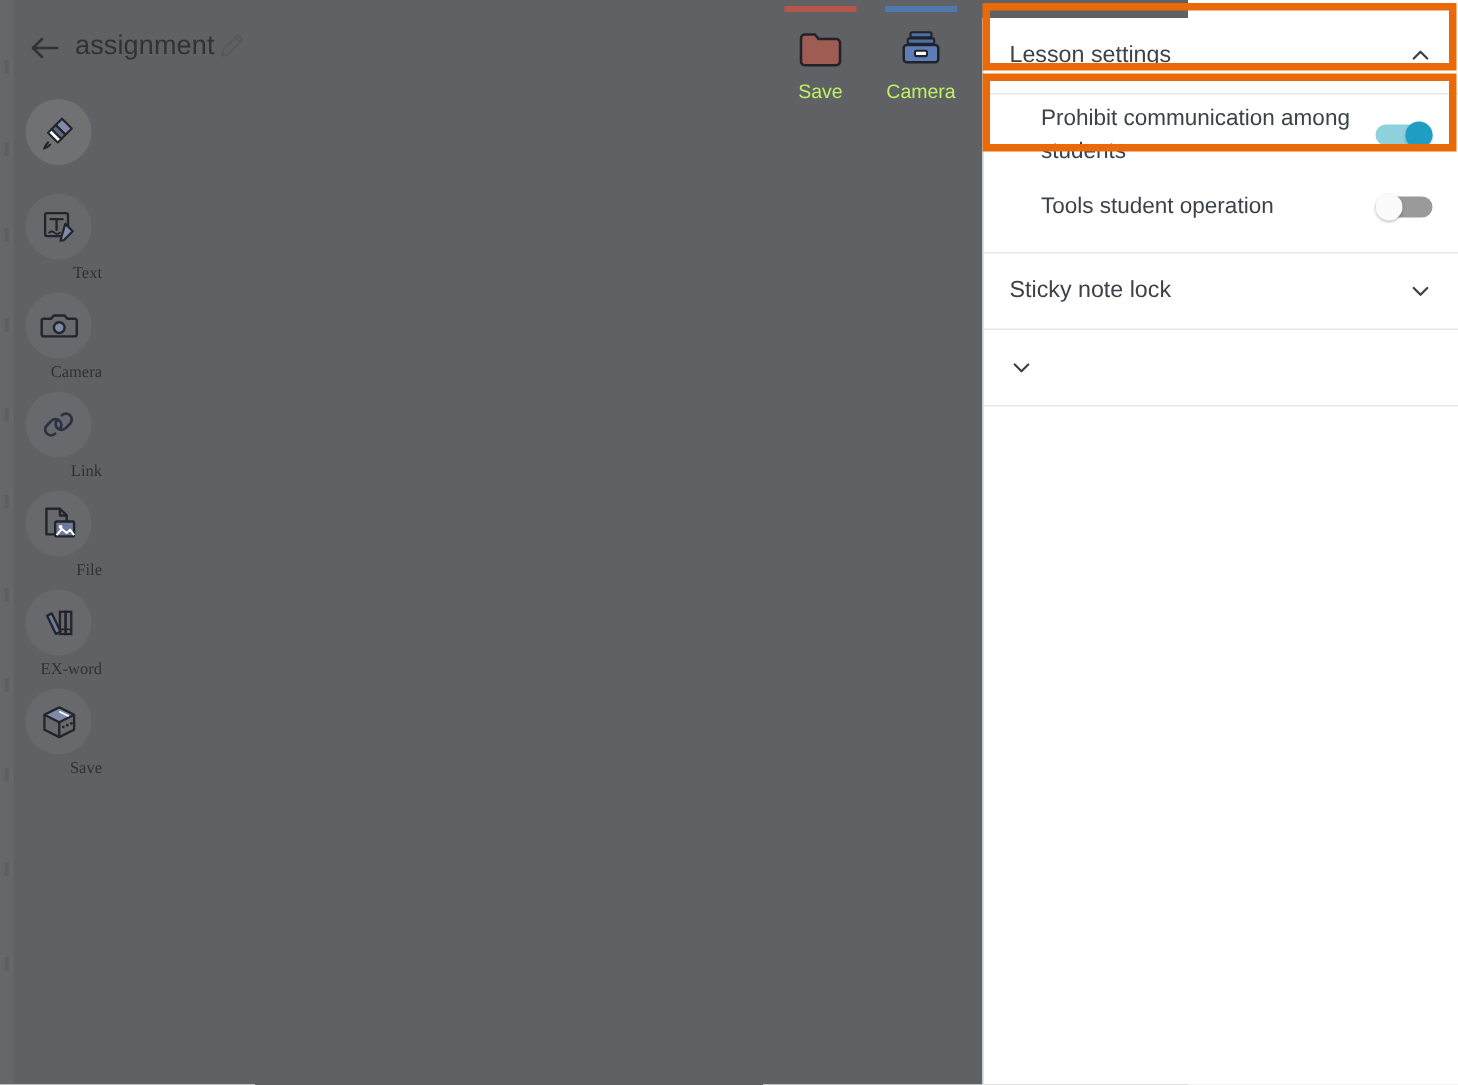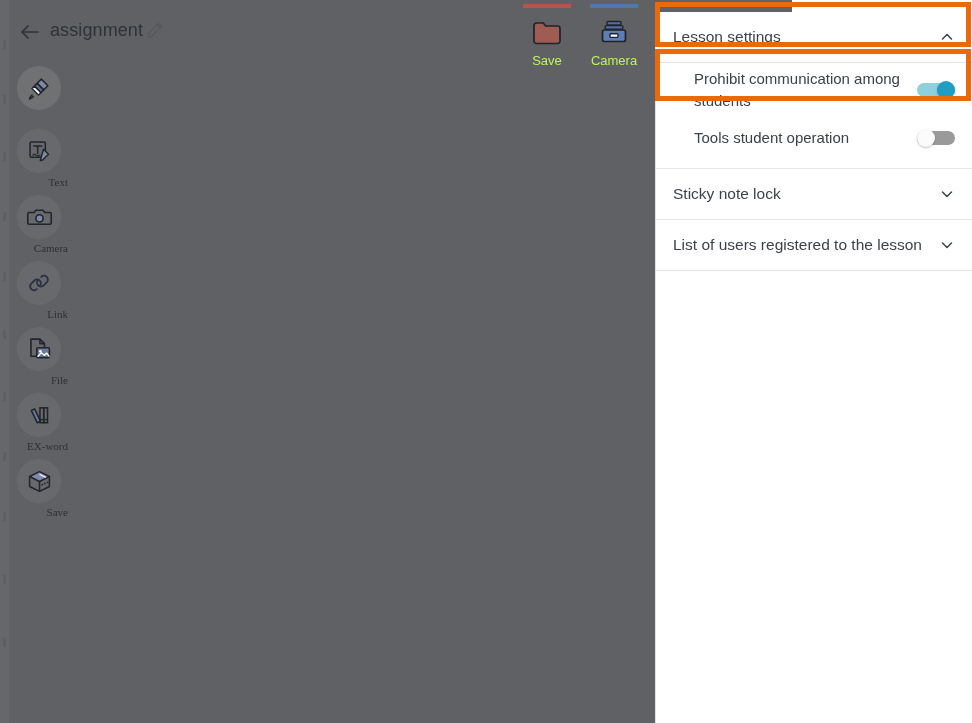--- a/index.html
+++ b/index.html
@@ -401,21 +401,20 @@
     <div class="accordion-header">
       <div class="title">Sticky note lock</div>
       <span class="chev">
         <svg viewBox="0 0 16 16" width="16" height="16" fill="none" stroke="#3d4248" stroke-width="1.5" stroke-linecap="round" stroke-linejoin="round">
           <path d="M3.5 6 L8 10.5 L12.5 6"></path>
         </svg>
       </span>
     </div>
 
     <div class="accordion-header">
-      <div class="title">List of users registered to the lesson</div>
       <span class="chev">
         <svg viewBox="0 0 16 16" width="16" height="16" fill="none" stroke="#3d4248" stroke-width="1.5" stroke-linecap="round" stroke-linejoin="round">
           <path d="M3.5 6 L8 10.5 L12.5 6"></path>
         </svg>
       </span>
     </div>
   </div>
 
   <div class="hl" id="hl-header"></div>
   <div class="hl" id="hl-row"></div>

